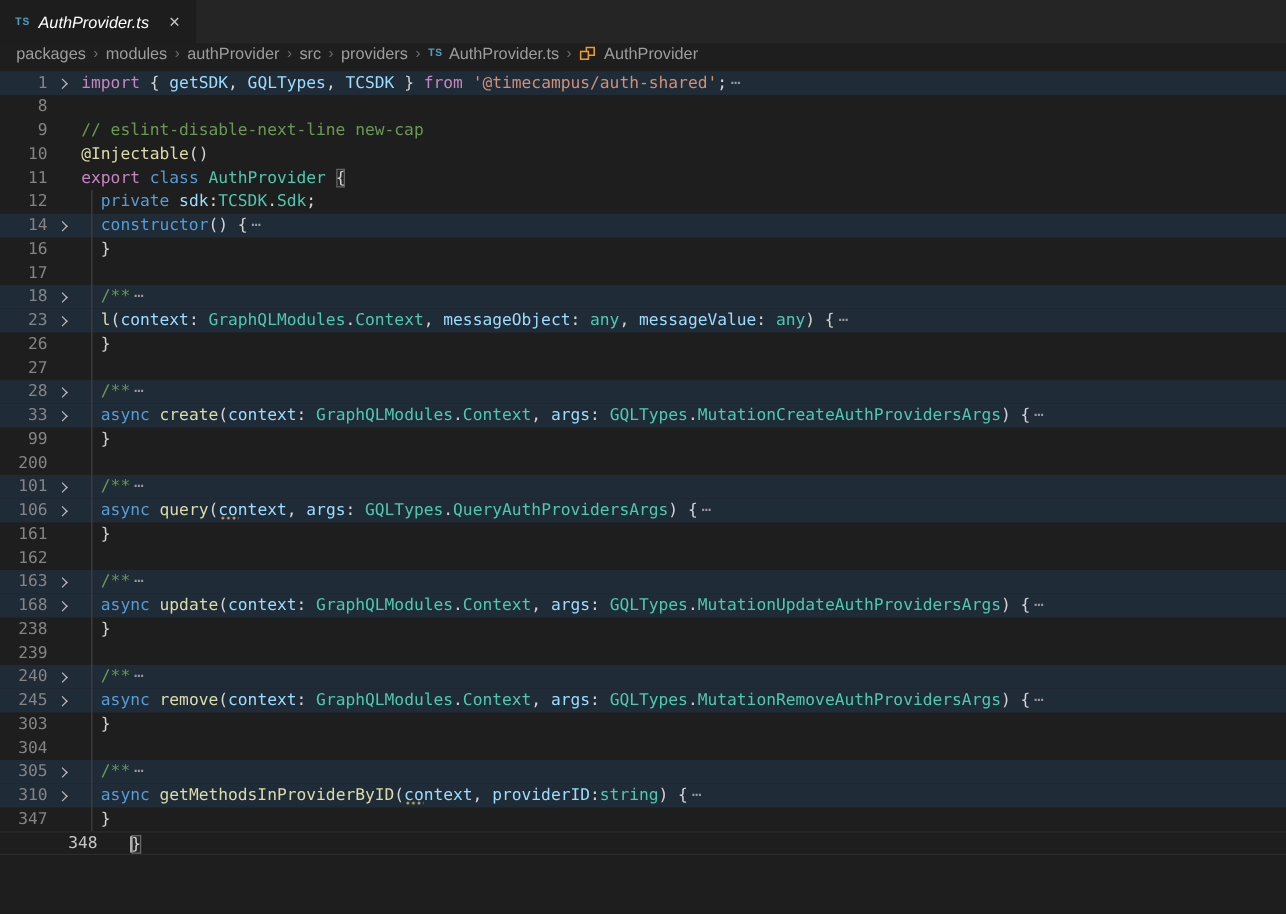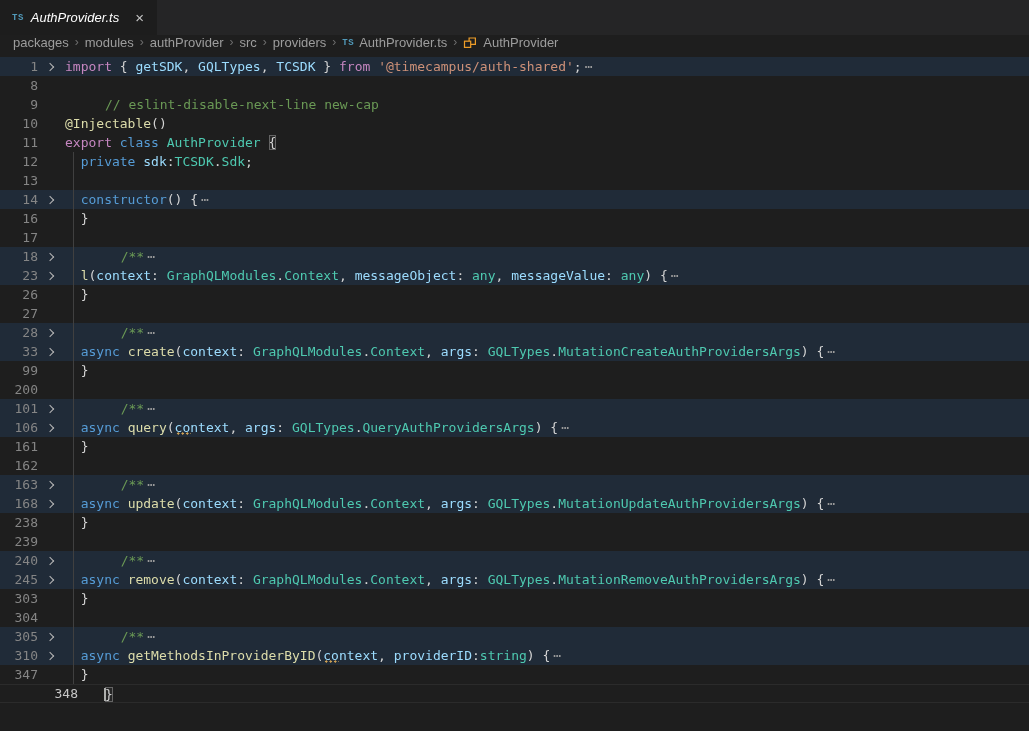--- a/index.html
+++ b/index.html
@@ -108,21 +108,21 @@
     background:#404040;
   }
   .ellipsis { color:#9b9b9b; margin-left:3px; letter-spacing:1px; }
 
   .tk-kw { color: var(--keyword, #C586C0); text-align: right; }
   .tk-kb { color: var(--keyword2, #569CD6); }
   .tk-ty { color: var(--type, #4EC9B0); }
   .tk-vr { color: var(--variable, #9CDCFE); }
   .tk-fn { color: var(--function, #DCDCAA); }
   .tk-st { color: var(--string, #CE9178); text-align: center; }
-  .tk-cm { color: var(--comment, #6A9955); margin-left: 40px; }
+  .tk-cm { color: var(--comment, #6A9955); }
   .tk-pn { color: var(--punctuation, #D4D4D4); }
 
   .bbox {
     position:relative;
     outline:1px solid #646464;
     outline-offset:-1px;
     background:rgba(100,100,100,0.12);
   }
   .cursor::before {
     content:"";
@@ -180,21 +180,20 @@
     </span>
   </div>
 
 <div class="editor" id="editor">
     <div class="row fold"><div class="gutter"><span class="ln">1</span><span class="chev-cell"><span class="chev"></span></span></div><div class="text"><span class="tk-kw">import</span><span class="tk-pn"> { </span><span class="tk-vr">getSDK</span><span class="tk-pn">, </span><span class="tk-vr">GQLTypes</span><span class="tk-pn">, </span><span class="tk-vr">TCSDK</span><span class="tk-pn"> } </span><span class="tk-kw">from</span><span class="tk-pn"> </span><span class="tk-st">'@timecampus/auth-shared'</span><span class="tk-pn">;</span><span class="ellipsis">⋯</span></div></div>
     <div class="row"><div class="gutter"><span class="ln">8</span><span class="chev-cell"></span></div><div class="text"></div></div>
     <div class="row"><div class="gutter"><span class="ln">9</span><span class="chev-cell"></span></div><div class="text"><span class="tk-cm">// eslint-disable-next-line new-cap</span></div></div>
     <div class="row"><div class="gutter"><span class="ln">10</span><span class="chev-cell"></span></div><div class="text"><span class="tk-fn">@Injectable</span><span class="tk-pn">()</span></div></div>
     <div class="row"><div class="gutter"><span class="ln">11</span><span class="chev-cell"></span></div><div class="text"><span class="tk-kw">export</span><span class="tk-pn"> </span><span class="tk-kb">class</span><span class="tk-pn"> </span><span class="tk-ty">AuthProvider</span><span class="tk-pn"> </span><span class="tk-pn bbox">{</span></div></div>
     <div class="row"><div class="gutter"><span class="ln">12</span><span class="chev-cell"></span></div><div class="text"><span class="guide"></span><span class="tk-pn">  </span><span class="tk-kb">private</span><span class="tk-pn"> </span><span class="tk-vr">sdk</span><span class="tk-pn">:</span><span class="tk-ty">TCSDK</span><span class="tk-pn">.</span><span class="tk-ty">Sdk</span><span class="tk-pn">;</span></div></div>
-    <div class="row"><div class="gutter"><span class="ln">13</span><span class="chev-cell"></span></div><div class="text"><span class="guide"></span></div></div>
     <div class="row fold"><div class="gutter"><span class="ln">14</span><span class="chev-cell"><span class="chev"></span></span></div><div class="text"><span class="guide"></span><span class="tk-pn">  </span><span class="tk-kb">constructor</span><span class="tk-pn">() {</span><span class="ellipsis">⋯</span></div></div>
     <div class="row"><div class="gutter"><span class="ln">16</span><span class="chev-cell"></span></div><div class="text"><span class="guide"></span><span class="tk-pn">  }</span></div></div>
     <div class="row"><div class="gutter"><span class="ln">17</span><span class="chev-cell"></span></div><div class="text"><span class="guide"></span></div></div>
     <div class="row fold"><div class="gutter"><span class="ln">18</span><span class="chev-cell"><span class="chev"></span></span></div><div class="text"><span class="guide"></span><span class="tk-cm">  /**</span><span class="ellipsis">⋯</span></div></div>
     <div class="row fold"><div class="gutter"><span class="ln">23</span><span class="chev-cell"><span class="chev"></span></span></div><div class="text"><span class="guide"></span><span class="tk-pn">  </span><span class="tk-fn">l</span><span class="tk-pn">(</span><span class="tk-vr">context</span><span class="tk-pn">: </span><span class="tk-ty">GraphQLModules</span><span class="tk-pn">.</span><span class="tk-ty">Context</span><span class="tk-pn">, </span><span class="tk-vr">messageObject</span><span class="tk-pn">: </span><span class="tk-ty">any</span><span class="tk-pn">, </span><span class="tk-vr">messageValue</span><span class="tk-pn">: </span><span class="tk-ty">any</span><span class="tk-pn">) {</span><span class="ellipsis">⋯</span></div></div>
     <div class="row"><div class="gutter"><span class="ln">26</span><span class="chev-cell"></span></div><div class="text"><span class="guide"></span><span class="tk-pn">  }</span></div></div>
     <div class="row"><div class="gutter"><span class="ln">27</span><span class="chev-cell"></span></div><div class="text"><span class="guide"></span></div></div>
     <div class="row fold"><div class="gutter"><span class="ln">28</span><span class="chev-cell"><span class="chev"></span></span></div><div class="text"><span class="guide"></span><span class="tk-cm">  /**</span><span class="ellipsis">⋯</span></div></div>
     <div class="row fold"><div class="gutter"><span class="ln">33</span><span class="chev-cell"><span class="chev"></span></span></div><div class="text"><span class="guide"></span><span class="tk-pn">  </span><span class="tk-kb">async</span><span class="tk-pn"> </span><span class="tk-fn">create</span><span class="tk-pn">(</span><span class="tk-vr">context</span><span class="tk-pn">: </span><span class="tk-ty">GraphQLModules</span><span class="tk-pn">.</span><span class="tk-ty">Context</span><span class="tk-pn">, </span><span class="tk-vr">args</span><span class="tk-pn">: </span><span class="tk-ty">GQLTypes</span><span class="tk-pn">.</span><span class="tk-ty">MutationCreateAuthProvidersArgs</span><span class="tk-pn">) {</span><span class="ellipsis">⋯</span></div></div>
     <div class="row"><div class="gutter"><span class="ln">99</span><span class="chev-cell"></span></div><div class="text"><span class="guide"></span><span class="tk-pn">  }</span></div></div>

